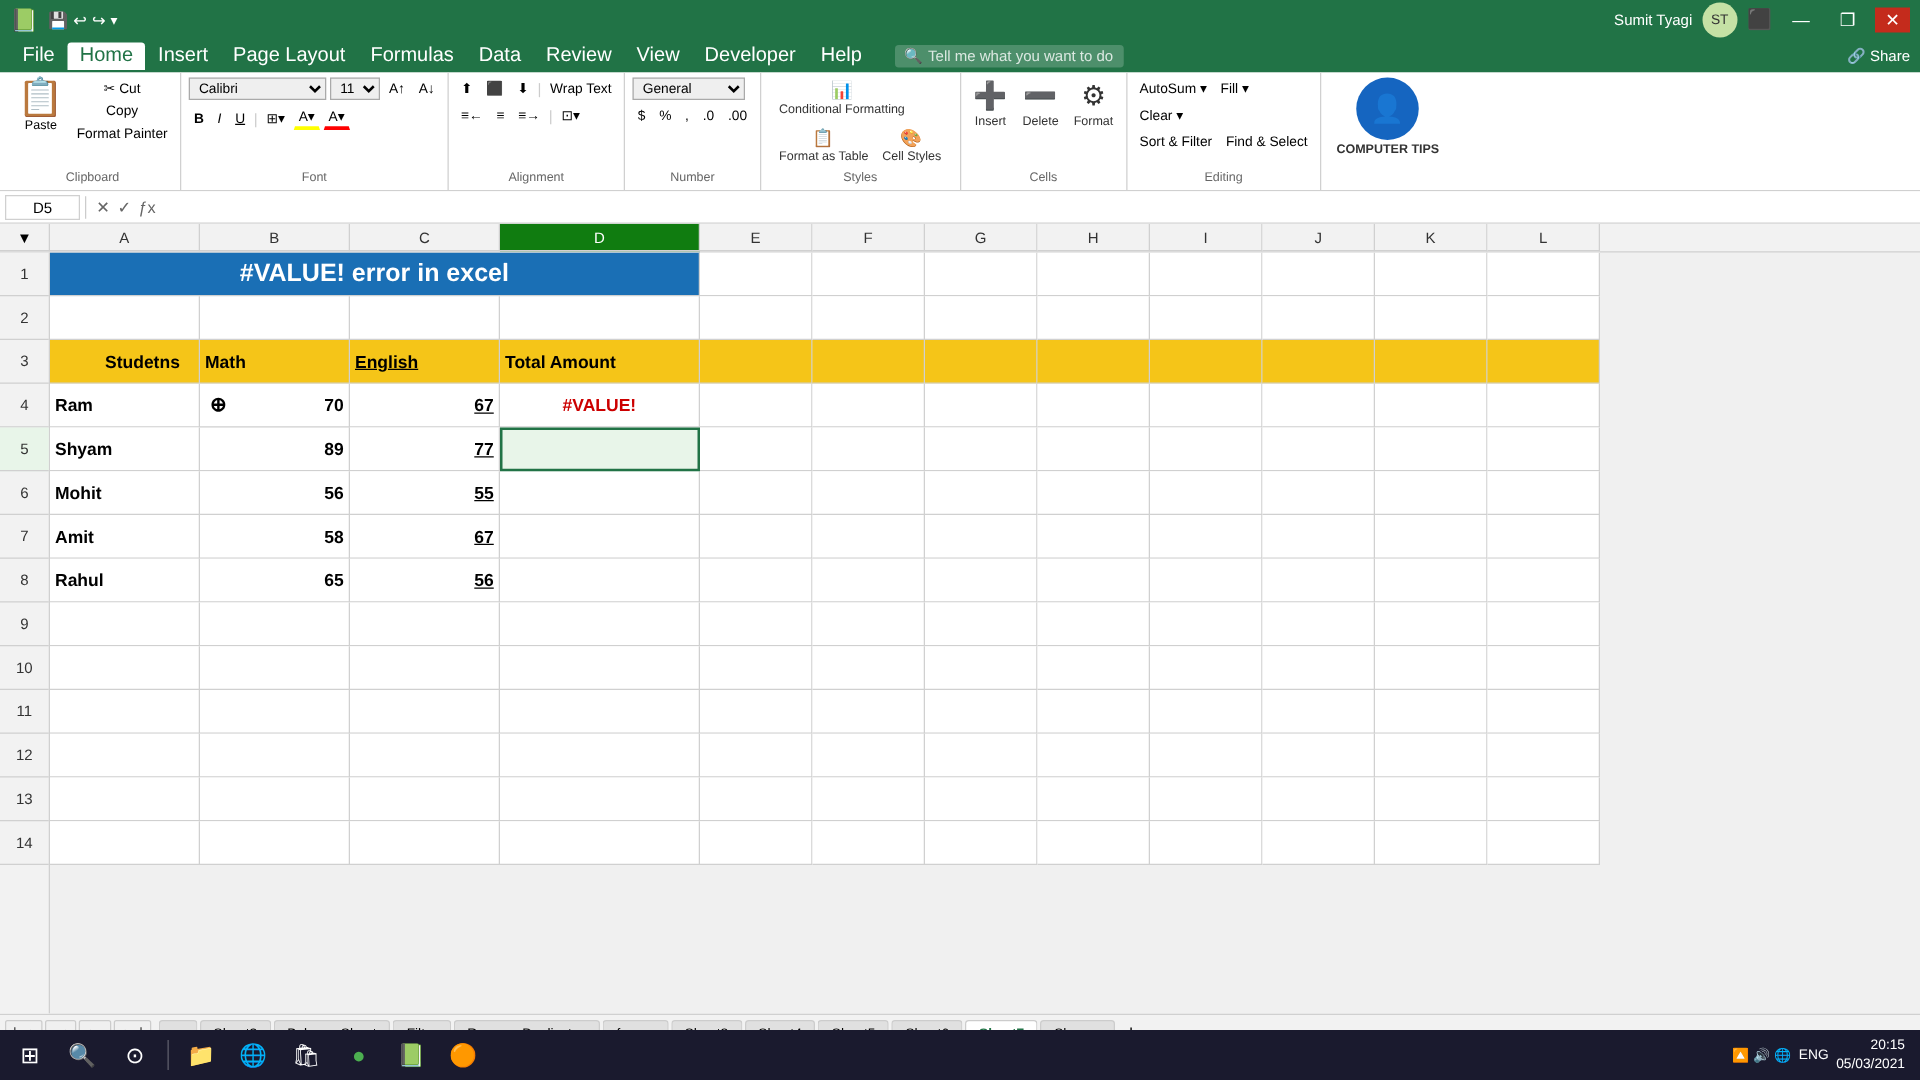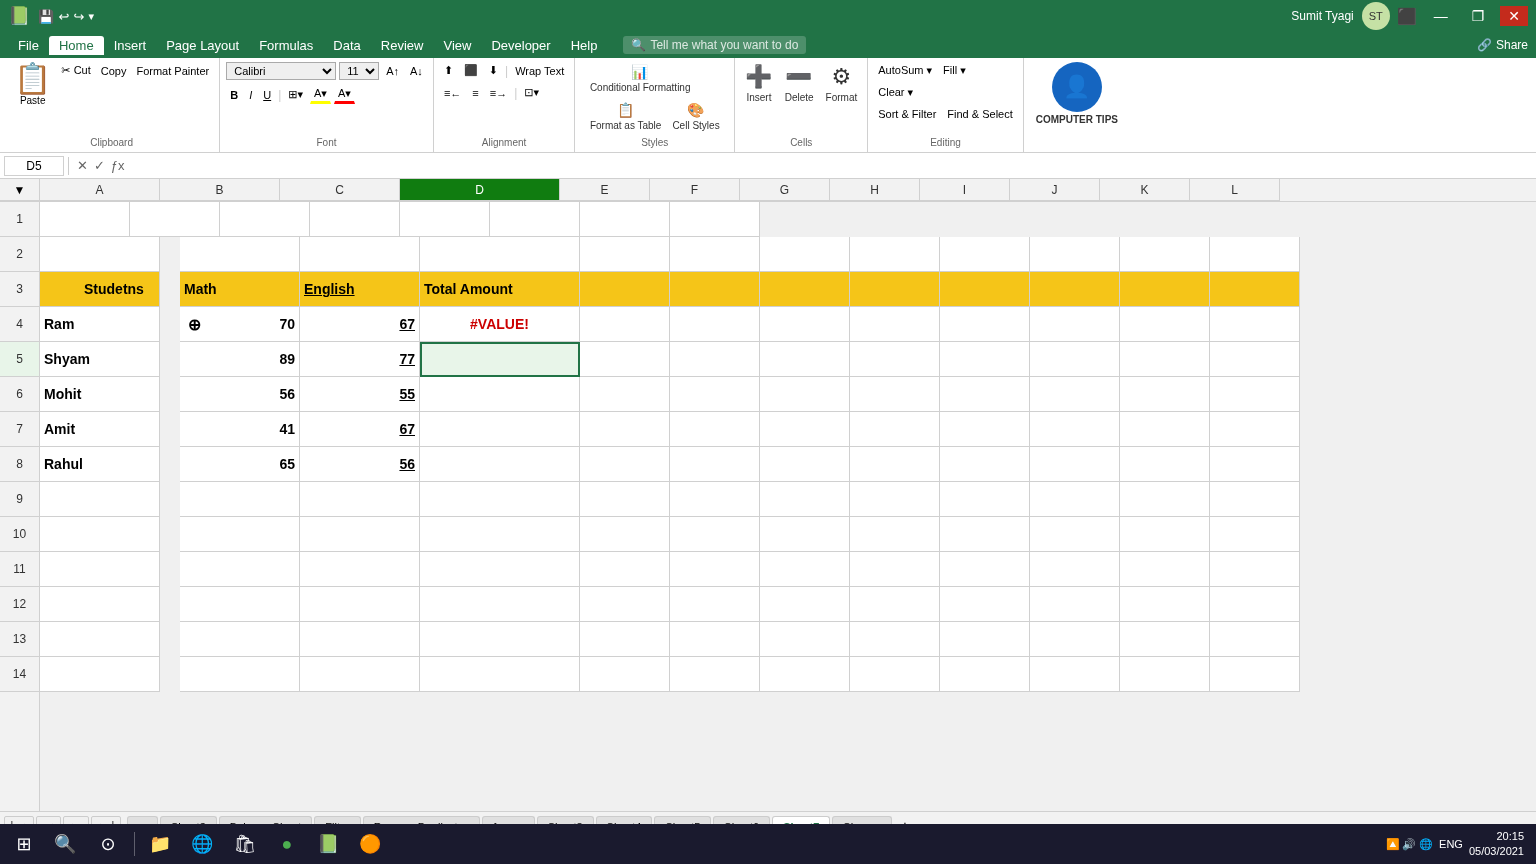--- a/index.html
+++ b/index.html
@@ -26,21 +26,21 @@
       background: #217346;
       display: flex;
       align-items: center;
       padding: 0 8px;
       height: 26px;
     }
     .ribbon-tab {
       color: white;
       padding: 2px 10px;
       cursor: pointer;
-      font-size: 13px;
+      font-size: 16px;
       border-radius: 3px 3px 0 0;
     }
     .ribbon-tab.active { background: white; color: #217346; }
 
     
     .ribbon {
       background: white;
       border-bottom: 1px solid #d0d0d0;
       display: flex;
       align-items: stretch;
@@ -178,21 +178,21 @@
       display: flex;
       align-items: center;
       overflow: hidden;
       cursor: cell;
       background: white;
       white-space: nowrap;
     }
     .cell.selected { border: 2px solid #217346; background: #e8f5e9; z-index: 1; }
     .cell.header-cell { font-weight: bold; }
     .cell.col-a { width: 120px; min-width: 120px; }
-    .cell.col-b { width: 120px; min-width: 120px; justify-content: flex-end; margin-left: 20px; }
+    .cell.col-b { width: 120px; min-width: 120px; justify-content: flex-end; }
     .cell.col-c { width: 120px; min-width: 120px; justify-content: flex-end; text-decoration: underline; }
     .cell.col-d { width: 160px; min-width: 160px; justify-content: center; }
     .cell.col-e, .cell.col-f, .cell.col-g, .cell.col-h, .cell.col-i, .cell.col-j, .cell.col-k, .cell.col-l { width: 90px; min-width: 90px; }
 
     .merged-title {
       background: #1a6fb5;
       color: white;
       font-size: 20px;
       font-weight: bold;
       display: flex;
@@ -337,21 +337,21 @@
 
 <div class="ribbon">
 
   <div class="ribbon-group">
     <div class="ribbon-group-content">
       <div style="display:flex; gap:2px; align-items:flex-start;">
         <div class="paste-big">
           <div class="paste-icon">📋</div>
           <span>Paste</span>
         </div>
-        <div style="display:flex; flex-direction:row; gap:2px;">
+        <div style="display:flex; flex-direction:column; gap:2px;">
           <button class="small-btn">✂ Cut</button>
           <button class="small-btn">Copy</button>
           <button class="small-btn">Format Painter</button>
         </div>
       </div>
     </div>
     <div class="ribbon-group-label">Clipboard</div>
   </div>
 
   <div class="ribbon-group" style="min-width:180px;">
@@ -392,20 +392,37 @@
         <button class="small-btn">≡←</button>
         <button class="small-btn">≡</button>
         <button class="small-btn">≡→</button>
         <span style="color:#ccc;">|</span>
         <button class="small-btn">⊡▾</button>
       </div>
     </div>
     <div class="ribbon-group-label">Alignment</div>
   </div>
 
+  <div class="ribbon-group" style="min-width:100px;">
+    <div class="ribbon-group-content" style="flex-direction:column; gap:3px;">
+      <div class="font-row">
+        <select class="font-select" style="width:90px;">
+          <option>General</option>
+        </select>
+      </div>
+      <div class="font-row">
+        <button class="small-btn">$</button>
+        <button class="small-btn">%</button>
+        <button class="small-btn">,</button>
+        <button class="small-btn">.0</button>
+        <button class="small-btn">.00</button>
+      </div>
+    </div>
+    <div class="ribbon-group-label">Number</div>
+  </div>
 
   <div class="ribbon-group" style="min-width:160px;">
     <div class="ribbon-group-content" style="flex-direction:column; gap:3px;">
       <div class="font-row">
         <button class="ribbon-btn" style="font-size:10px;">
           <span style="font-size:14px;">📊</span>
           <span>Conditional Formatting</span>
         </button>
       </div>
       <div class="font-row">
@@ -507,20 +524,23 @@
       <div class="row-num">10</div>
       <div class="row-num">11</div>
       <div class="row-num">12</div>
       <div class="row-num">13</div>
       <div class="row-num">14</div>
     </div>
 
     <div class="grid-rows">
 
       <div class="grid-row">
+        <div class="merged-title">
+          <span style="font-size:20px; font-weight:bold;">#VALUE! error in excel</span>
+        </div>
         <div class="cell col-e"></div>
         <div class="cell col-f"></div>
         <div class="cell col-g"></div>
         <div class="cell col-h"></div>
         <div class="cell col-i"></div>
         <div class="cell col-j"></div>
         <div class="cell col-k"></div>
         <div class="cell col-l"></div>
       </div>
 
@@ -597,21 +617,21 @@
         <div class="cell col-g"></div>
         <div class="cell col-h"></div>
         <div class="cell col-i"></div>
         <div class="cell col-j"></div>
         <div class="cell col-k"></div>
         <div class="cell col-l"></div>
       </div>
 
       <div class="grid-row">
         <div class="cell col-a" style="font-size:14px;font-weight:bold;">Amit</div>
-        <div class="cell col-b" style="font-size:14px;font-weight:bold;">41</div>
+        <div class="cell col-b" style="font-size:14px;font-weight:bold;">58</div>
         <div class="cell col-c" style="font-size:14px;font-weight:bold;">67</div>
         <div class="cell col-d"></div>
         <div class="cell col-e"></div>
         <div class="cell col-f"></div>
         <div class="cell col-g"></div>
         <div class="cell col-h"></div>
         <div class="cell col-i"></div>
         <div class="cell col-j"></div>
         <div class="cell col-k"></div>
         <div class="cell col-l"></div>

